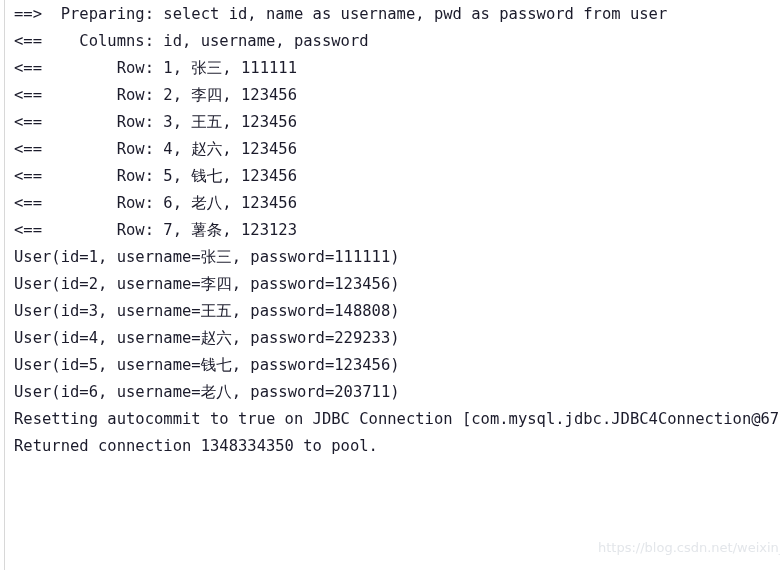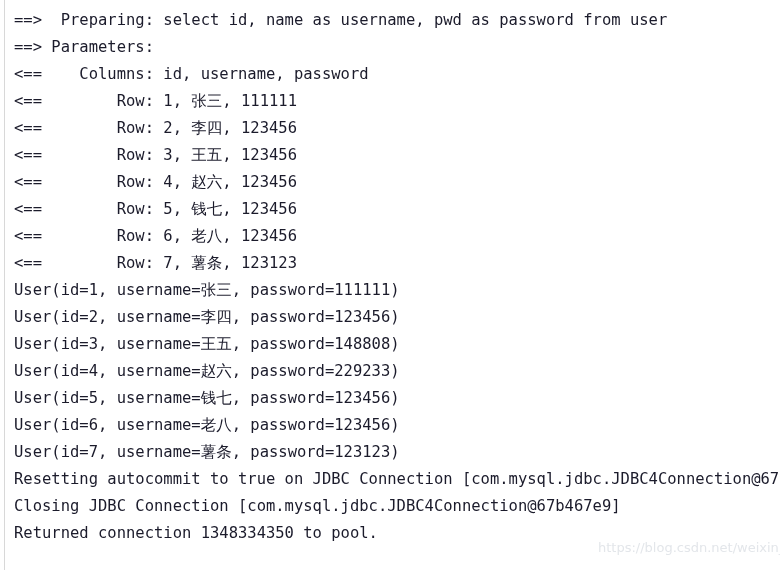--- a/index.html
+++ b/index.html
@@ -31,21 +31,21 @@
     height: 570px;
     background: #d8d8d8;
   }
 
   #log-lines {
     position: absolute;
     left: 0;
     top: 0;
     width: 780px;
     padding-left: 14px;
-    padding-top: 7px;
+    padding-top: 1px;
     box-sizing: border-box;
   }
 
   .log-line {
     font-family: "DejaVu Sans Mono", "Liberation Mono", monospace;
     font-size: 15.5px;
     line-height: 27px;
     height: 27px;
     color: #1b1b2b;
     white-space: pre;
@@ -73,36 +73,33 @@
 </style>
 </head>
 <body>
 
 <div id="console-root">
 
   <div id="gutter-rule"></div>
 
   <div id="log-lines">
       <div class="log-line">==&gt;  Preparing: select id, name as username, pwd as password from user</div>
-      <div class="log-line">==&gt; Parameters: </div>
       <div class="log-line">&lt;==    Columns: id, username, password</div>
       <div class="log-line">&lt;==        Row: 1, 张三, 111111</div>
       <div class="log-line">&lt;==        Row: 2, 李四, 123456</div>
       <div class="log-line">&lt;==        Row: 3, 王五, 123456</div>
       <div class="log-line">&lt;==        Row: 4, 赵六, 123456</div>
       <div class="log-line">&lt;==        Row: 5, 钱七, 123456</div>
       <div class="log-line">&lt;==        Row: 6, 老八, 123456</div>
       <div class="log-line">&lt;==        Row: 7, 薯条, 123123</div>
       <div class="log-line">User(id=1, username=张三, password=111111)</div>
       <div class="log-line">User(id=2, username=李四, password=123456)</div>
       <div class="log-line">User(id=3, username=王五, password=148808)</div>
       <div class="log-line">User(id=4, username=赵六, password=229233)</div>
       <div class="log-line">User(id=5, username=钱七, password=123456)</div>
-      <div class="log-line">User(id=6, username=老八, password=123456)</div>
-      <div class="log-line">User(id=7, username=薯条, password=123123)</div>
+      <div class="log-line">User(id=6, username=老八, password=203711)</div>
       <div class="log-line clipped">Resetting autocommit to true on JDBC Connection [com.mysql.jdbc.JDBC4Connection@67b467e9]</div>
-      <div class="log-line">Closing JDBC Connection [com.mysql.jdbc.JDBC4Connection@67b467e9]</div>
       <div class="log-line">Returned connection 1348334350 to pool.</div>
     </div>
 
   <div id="watermark">https://blog.csdn.net/weixin_43808717</div>
 
 </div>
 
 </body></html>

